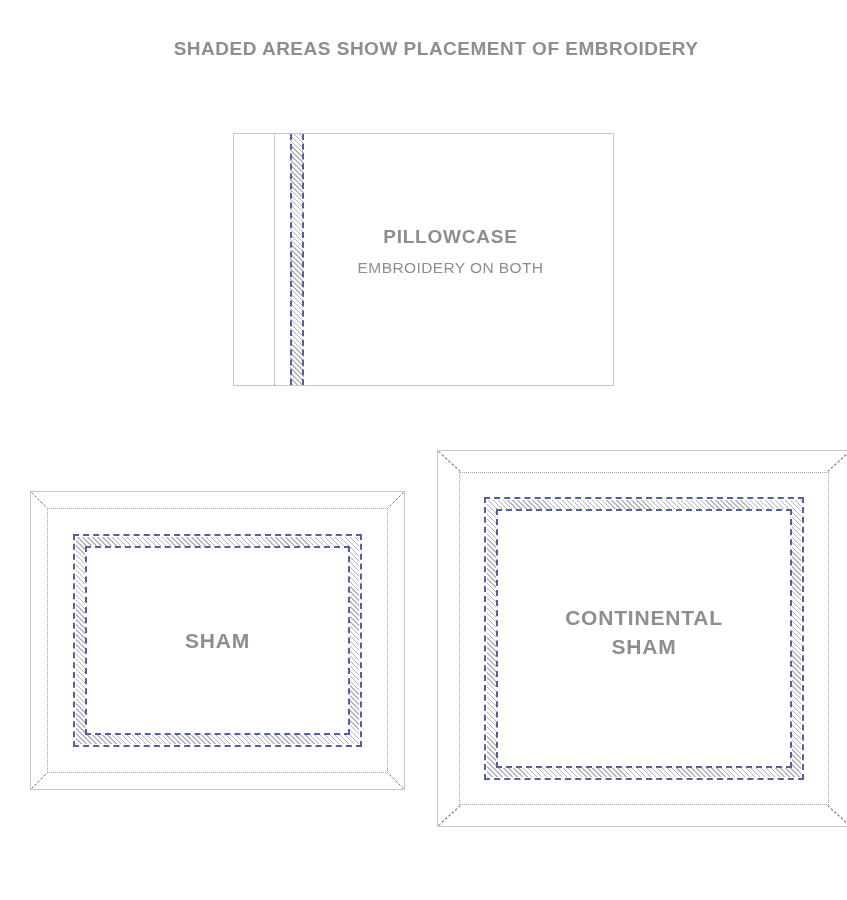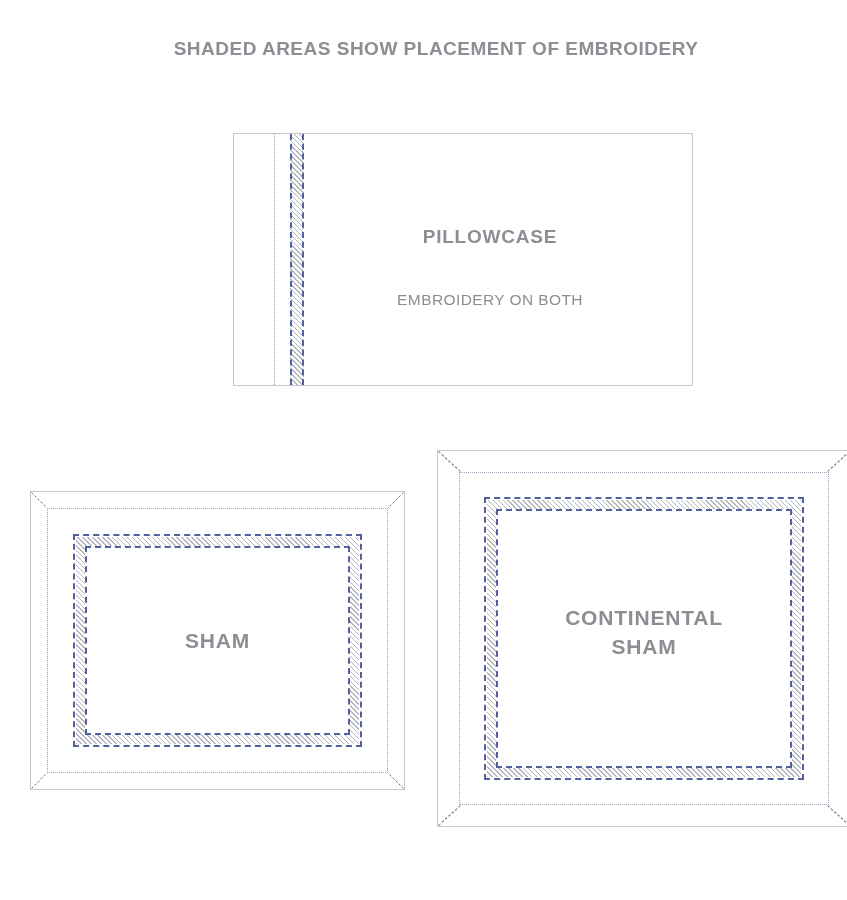--- a/index.html
+++ b/index.html
@@ -66,21 +66,21 @@
     align-items:center;justify-content:center;
     font-size:21px;font-weight:700;
     letter-spacing:0.8px;
     color:var(--text-gray);
     line-height:29px;
     text-align:center;
   }
   
   .pillowcase{
     position:absolute;left:233px;top:133px;
-    width:460px;height:253px;
+    width:381px;height:253px;
     border:1px solid var(--outline-gray);
     box-sizing:border-box;
     background:var(--background);
     text-decoration:underline;
   }
   .pc-seam{
     position:absolute;top:0;bottom:0;left:40px;width:0;
     border-left:1px dotted var(--dotted-gray);
   }
   .pc-stripe{
@@ -94,21 +94,20 @@
     text-align:center;
     font-size:19px;font-weight:700;letter-spacing:0.8px;
     color:var(--text-gray);
   }
   .pc-note{
     position:absolute;top:123px;left:54px;right:0;
     text-align:center;
     font-size:15.5px;font-weight:400;letter-spacing:0.4px;
     line-height:21.5px;
     color:var(--text-gray);
-    margin-top:32px;
   }
   
   .sham{
     position:absolute;left:30px;top:491px;
     width:373px;height:297px;
     border:1px solid var(--outline-gray);
     box-sizing:content-box;
     background:var(--background);
   }
   .sham .dotted-rect{inset:16px;}

